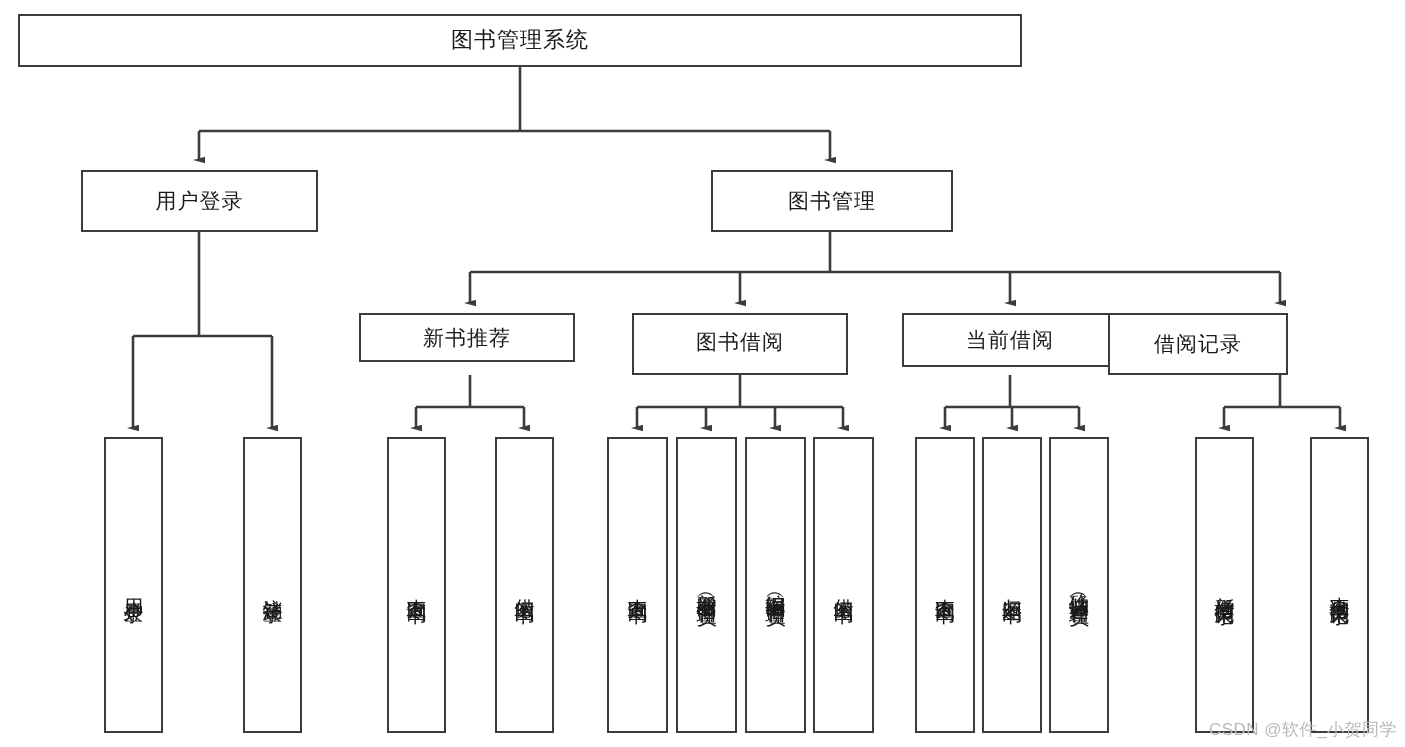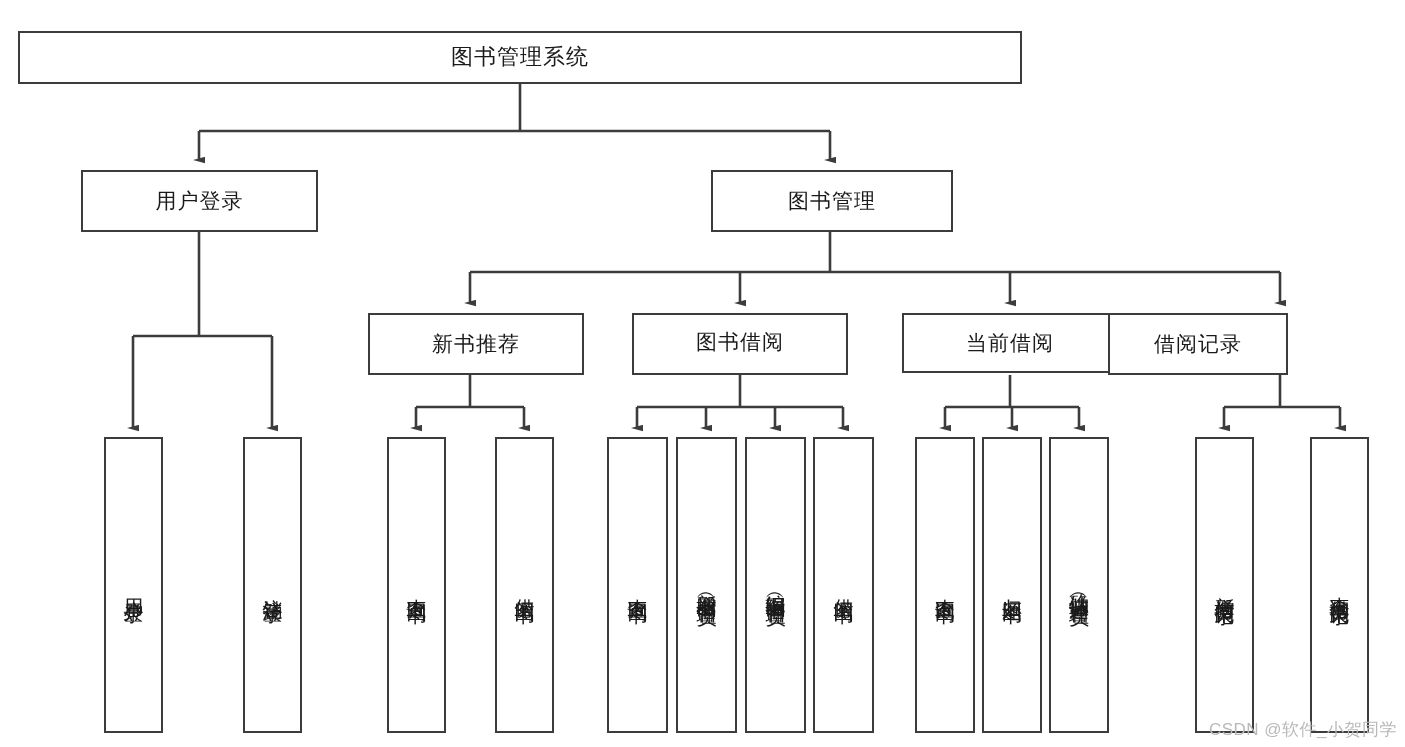--- a/index.html
+++ b/index.html
@@ -50,21 +50,20 @@
     line-height: 1.05;
   }
   .node.v .lbl {
     writing-mode: vertical-rl;
     text-orientation: upright;
     display: block;
     max-height: 100%;
   }
   .node.root {
     font-size: 22px;
-    margin-top: 17px;
   }
   .watermark {
     position: absolute;
     right: 8px;
     bottom: 6px;
     font-size: 17px;
     color: #b9b9b9;
     letter-spacing: 0.5px;
     z-index: 5;
     white-space: nowrap;
@@ -130,27 +129,27 @@
     <span class="lbl">图书管理系统</span>
   </div>
 
   <div class="node h" style="left:81px; top:170px; width:237px; height:62px;">
     <span class="lbl">用户登录</span>
   </div>
   <div class="node h" style="left:711px; top:170px; width:242px; height:62px;">
     <span class="lbl">图书管理</span>
   </div>
 
-  <div class="node h" style="left:368px; top:313px; width:216px; height:62px;">
+  <div class="node h" style="left:359px; top:313px; width:216px; height:49px;">
     <span class="lbl">新书推荐</span>
   </div>
   <div class="node h" style="left:632px; top:313px; width:216px; height:62px;font-family:Liberation Mono, monospace;">
     <span class="lbl">图书借阅</span>
   </div>
-  <div class="node h" style="left:902px; top:313px; width:216px; height:60px;">
+  <div class="node h" style="left:902px; top:313px; width:216px; height:54px;">
     <span class="lbl">当前借阅</span>
   </div>
   <div class="node h" style="left:1108px; top:313px; width:180px; height:62px;">
     <span class="lbl">借阅记录</span>
   </div>
 
   <div class="node v" style="left:104px; top:437px; width:59px; height:296px;">
     <span class="lbl">用户登录</span>
   </div>
   <div class="node v" style="left:243px; top:437px; width:59px; height:296px;">

